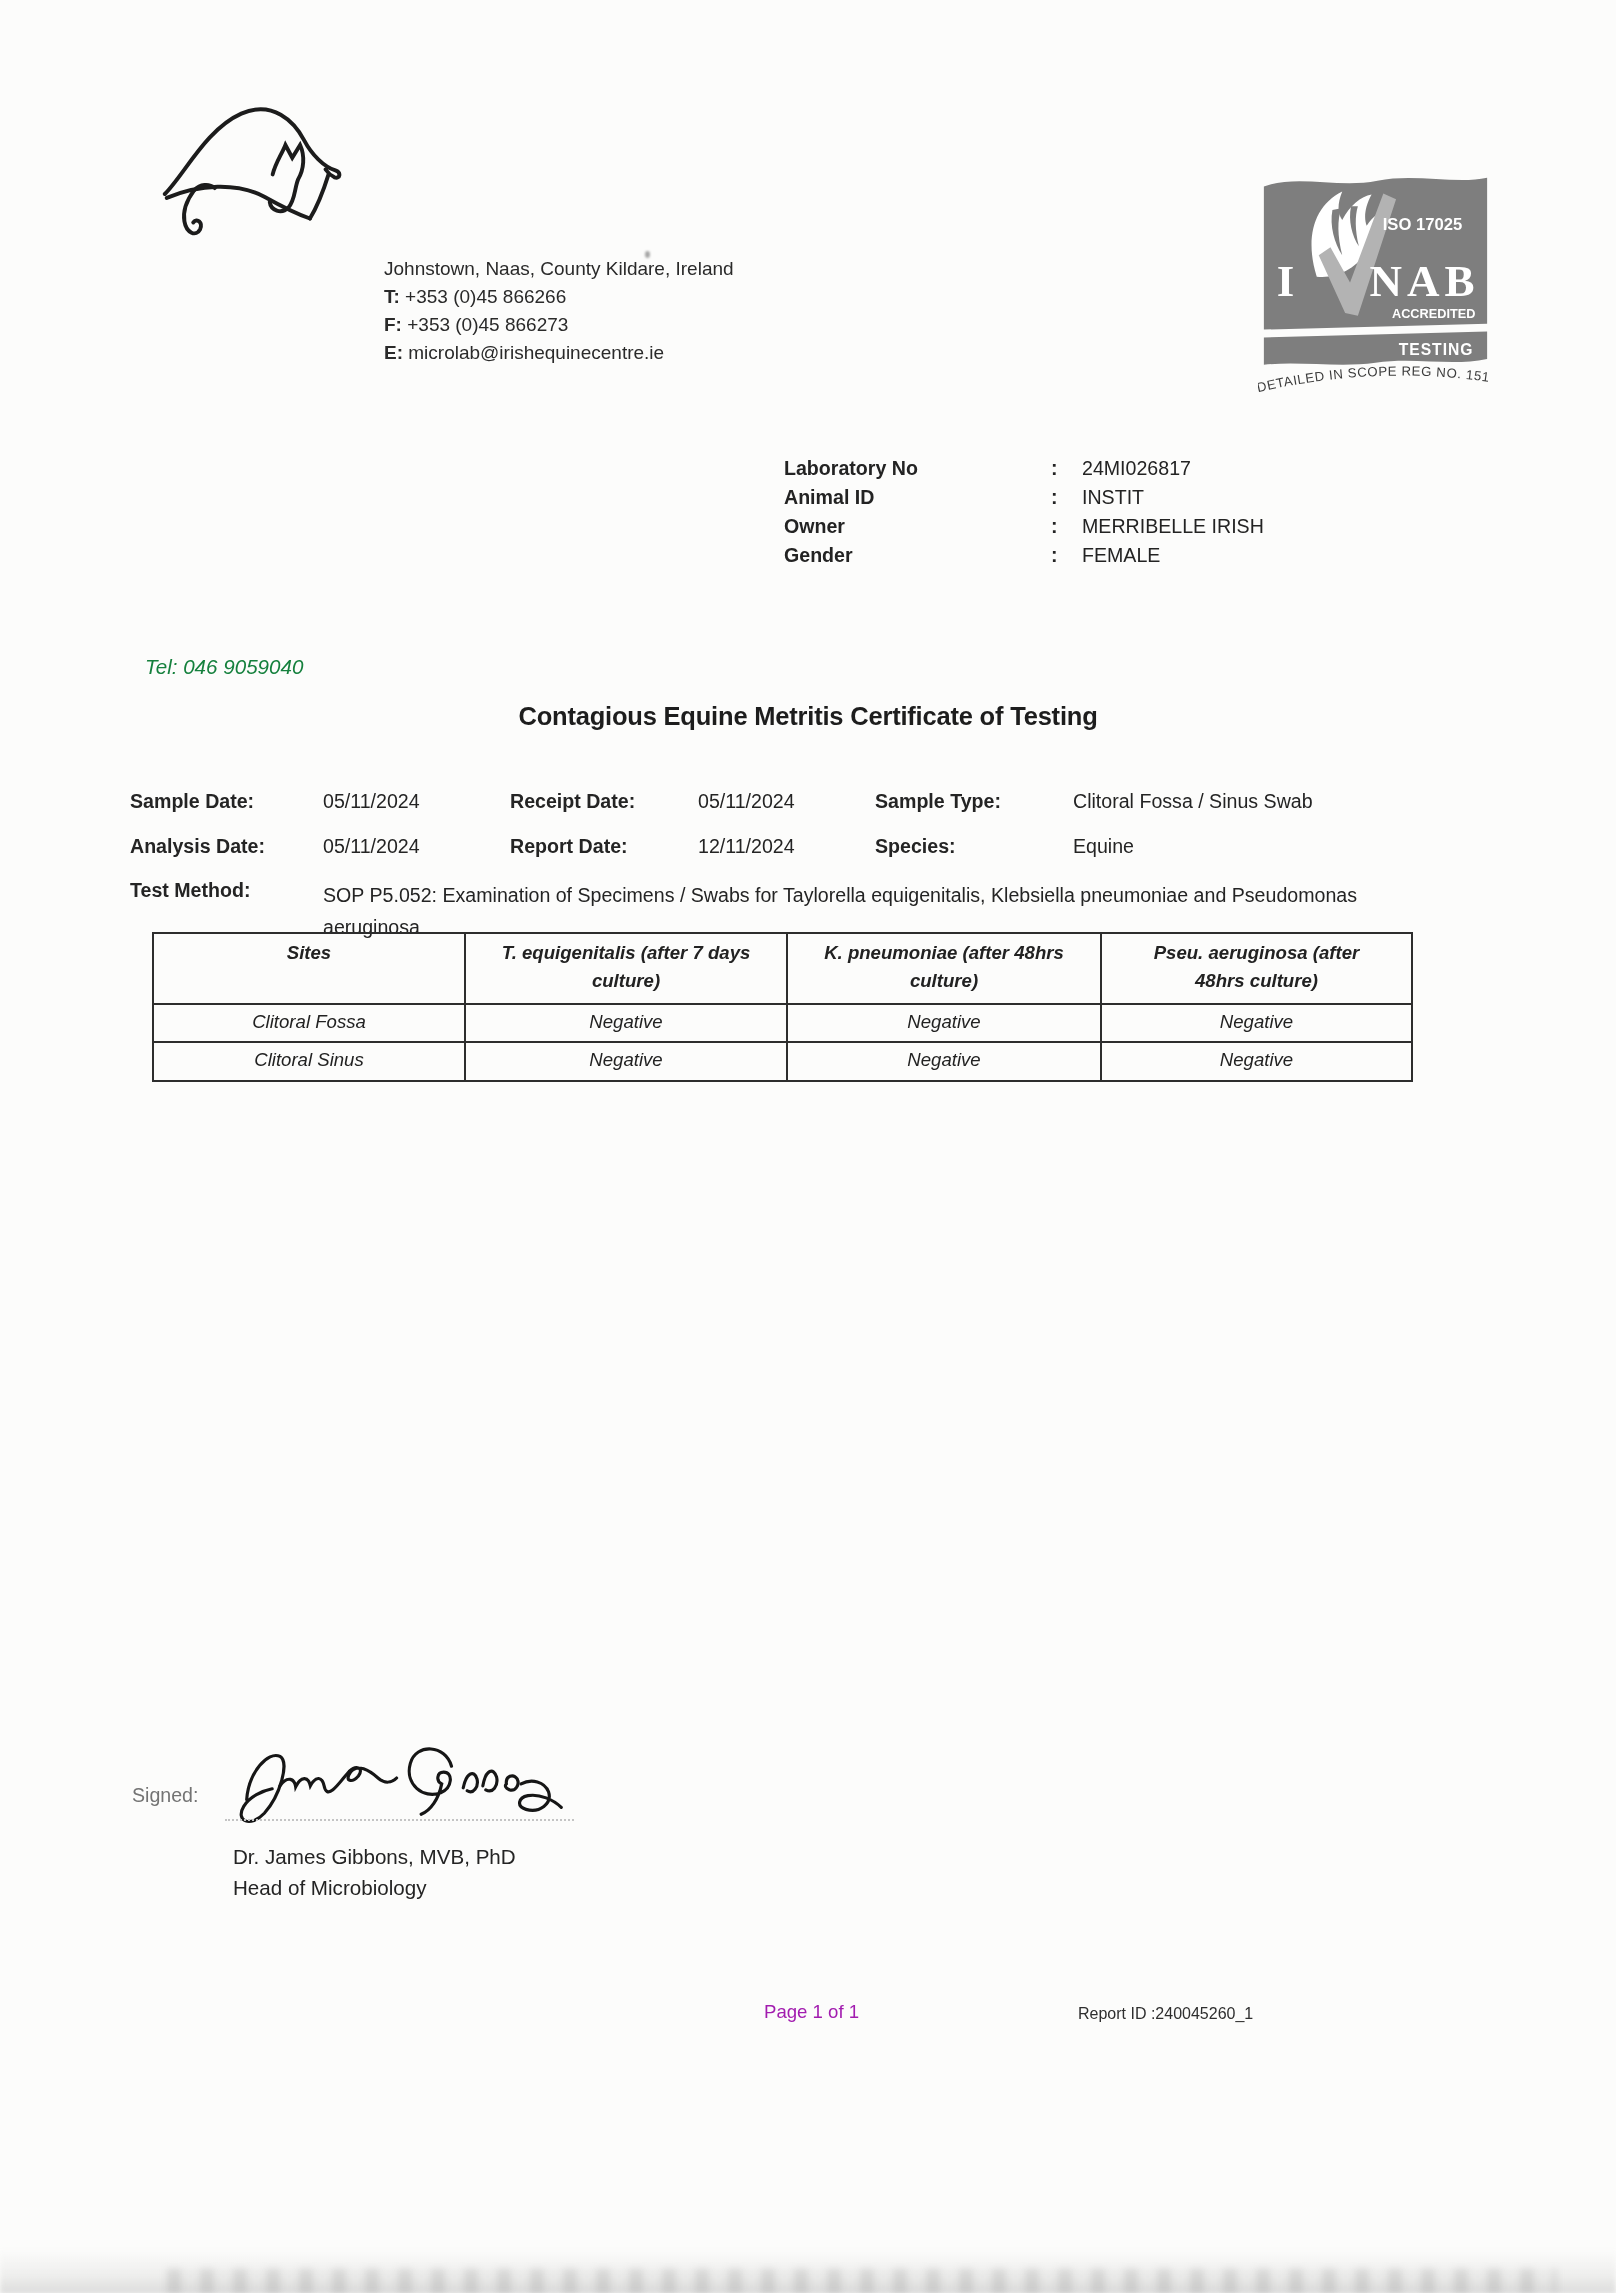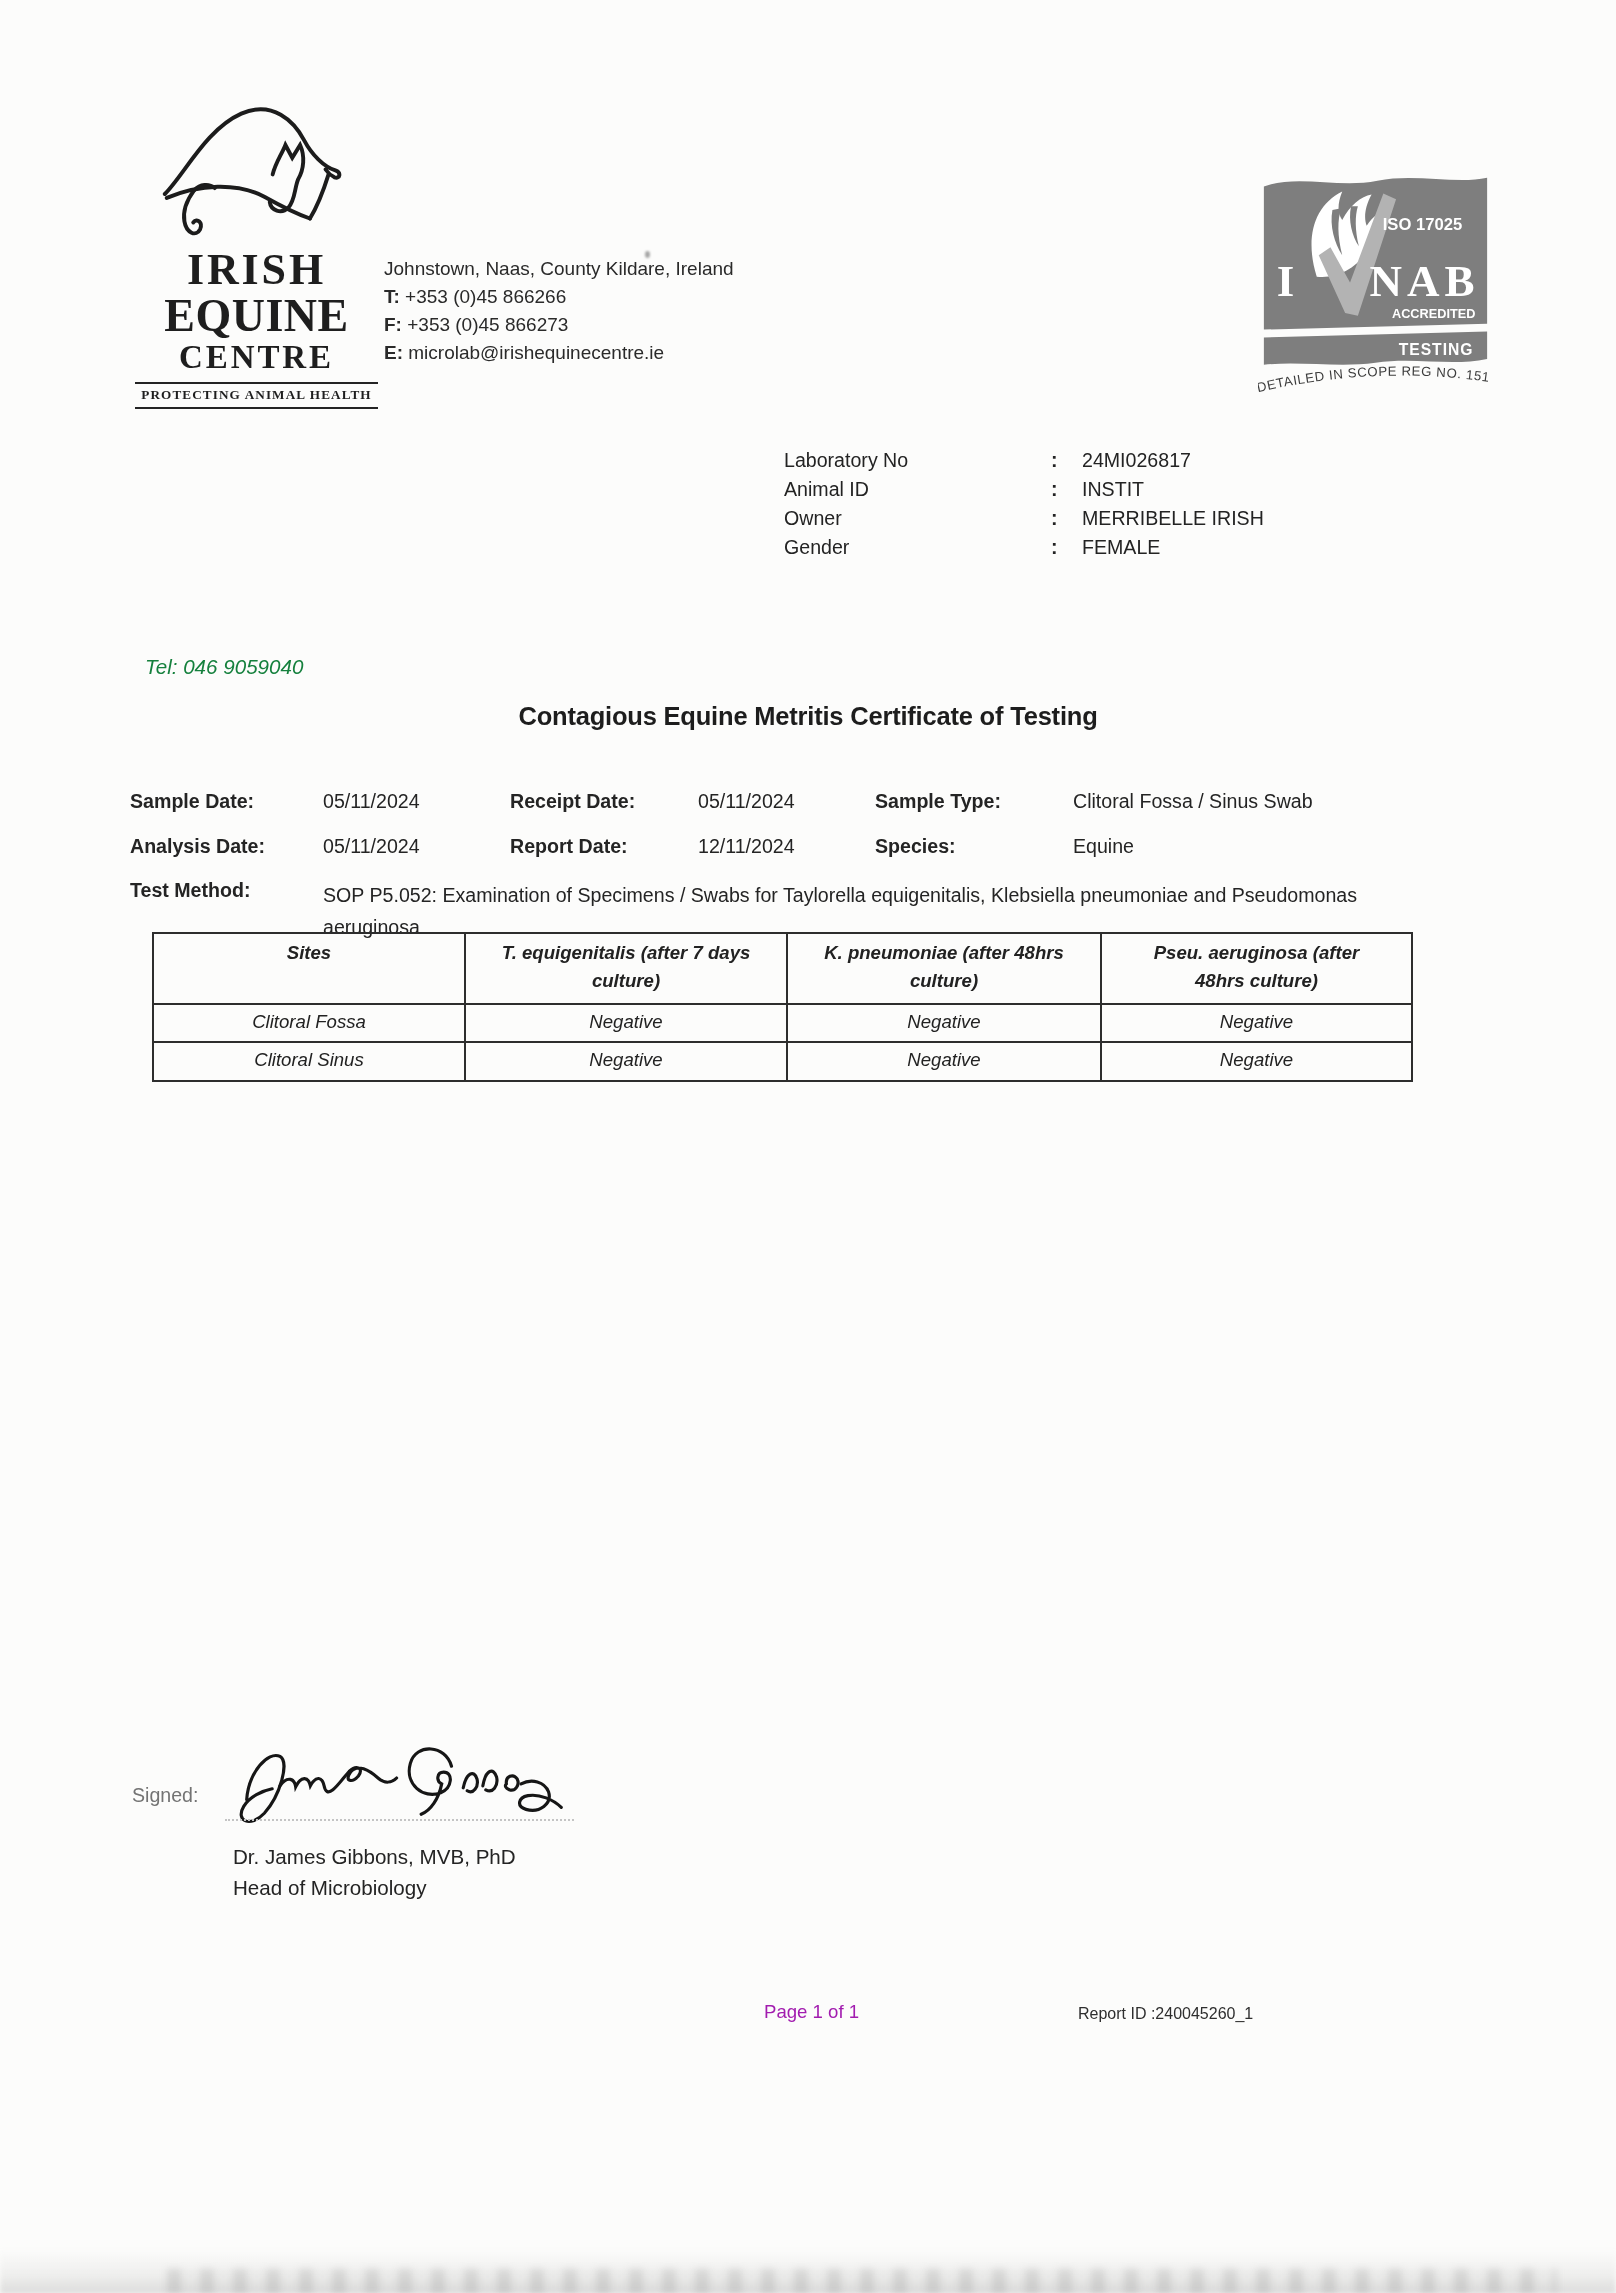--- a/index.html
+++ b/index.html
@@ -35,21 +35,21 @@
   
   .inab{position:absolute;left:1258px;top:167px;}
 
   
   .recipient{position:absolute;left:145px;top:446px;font-size:20.6px;line-height:29px;color:#242424;}
   .tel{position:absolute;left:145px;top:655px;font-size:20.6px;color:#15803d;font-style:italic;}
 
   
   .case{position:absolute;left:784px;top:449px;font-size:19.6px;color:#232323;}
   .cd-row{height:29px;white-space:nowrap;}
-  .cd-label{display:inline-block;width:267px;font-weight:normal;}
+  .cd-label{display:inline-block;width:267px;font-weight:bold;margin-top:8px;}
   .cd-colon{display:inline-block;width:31px;font-weight:bold;}
 
   
   .title{position:absolute;left:0;right:0;top:702px;text-align:center;
     font-size:25.5px;font-weight:bold;letter-spacing:-0.2px;color:#1d1d1d;}
 
   
   .si{position:absolute;font-size:19.6px;color:#242424;white-space:nowrap;}
   .si-label{font-weight:bold;}
   .tm-value{position:absolute;left:323px;top:879px;width:1068px;font-size:19.6px;line-height:32px;color:#242424;white-space:normal;}
@@ -101,26 +101,20 @@
     <g fill="none" stroke="#1c1c1c" stroke-width="4" stroke-linecap="round">
       <path d="M10,112 C30,92 52,46 88,30 C120,16 142,38 152,57 C160,72 172,84 184,88 C190,90 189,97 183,95 C179,93 176,90 174,87"></path>
       <path d="M120,92 C123,80 129,72 133,62 L140,75 L148,62 C153,73 152,87 146,97 C142,107 143,118 136,126 C129,133 118,129 117,120"></path>
       <path d="M12,116 C45,102 84,100 112,115 C128,124 144,132 158,137"></path>
       <path d="M177,92 C172,108 166,124 158,137"></path>
       <path d="M40,108 C34,116 28,128 30,140 C32,152 42,156 46,148 C49,141 43,136 39,141"></path>
       <path d="M40,108 C46,102 55,101 61,106"></path>
     </g>
   </svg>
 
-  <div class="logo-word">
-    <div class="logo-l1">IRISH</div>
-    <div class="logo-l2">EQUINE</div>
-    <div class="logo-l3">CENTRE</div>
-    <div class="logo-tagline">PROTECTING ANIMAL HEALTH</div>
-  </div>
 
   <div class="contact">
     <div>Johnstown, Naas, County Kildare, Ireland</div>
     <div>
       <b>T:</b>
       <span>+353 (0)45 866266</span>
     </div>
     <div>
       <b>F:</b>
       <span>+353 (0)45 866273</span>

